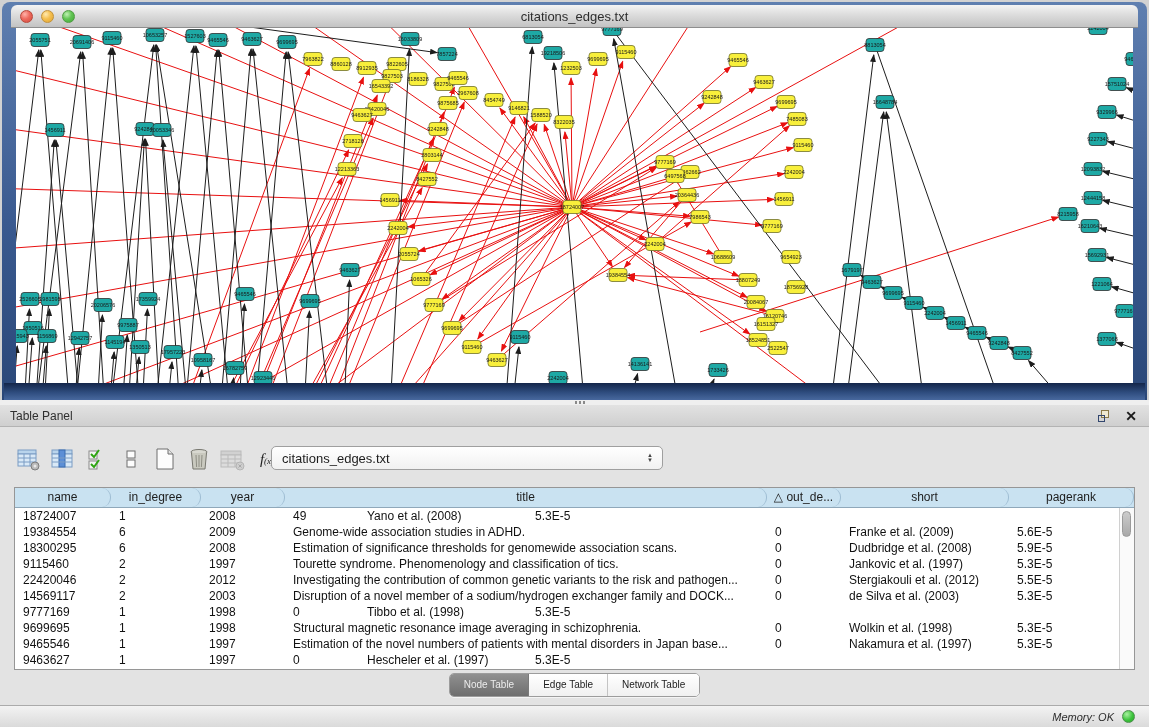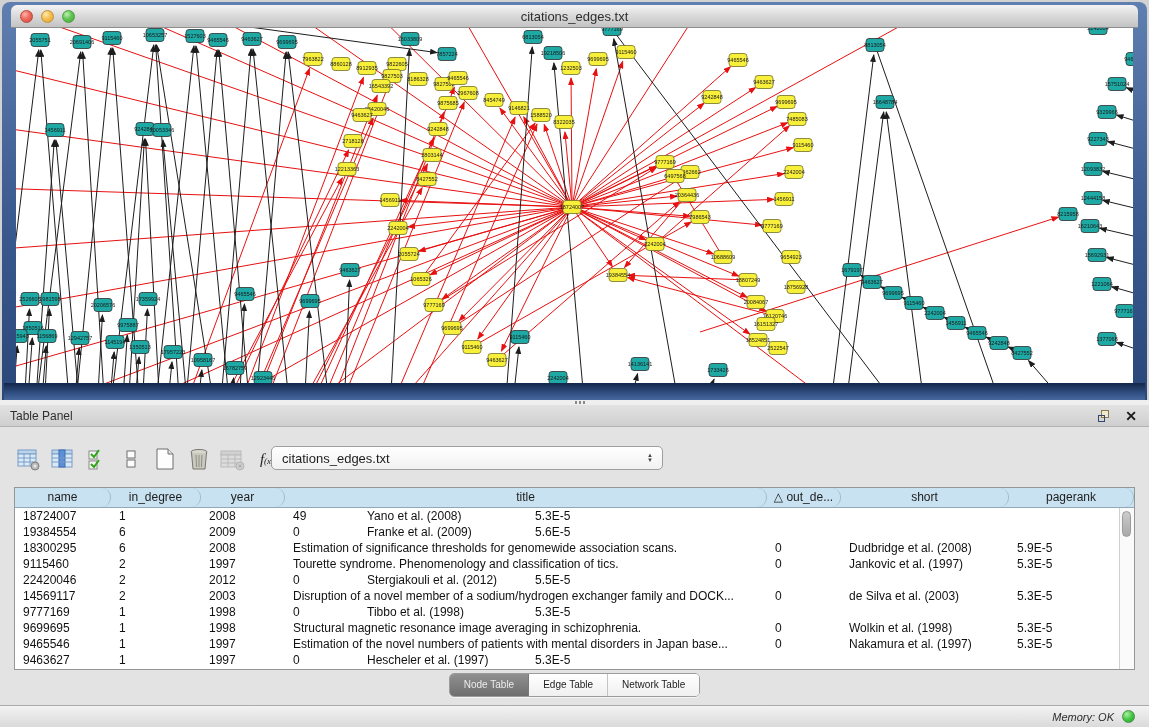--- a/index.html
+++ b/index.html
@@ -623,20 +623,21 @@
           <div class="td c1">1</div>
           <div class="td c2">2008</div>
           <div class="td c4">49</div>
           <div class="td c5">Yano et al. (2008)</div>
           <div class="td c6">5.3E-5</div>
         </div>
         <div class="tr">
           <div class="td c0">19384554</div>
           <div class="td c1">6</div>
           <div class="td c2">2009</div>
+          <div class="td c3">Genome-wide association studies in ADHD.</div>
           <div class="td c4">0</div>
           <div class="td c5">Franke et al. (2009)</div>
           <div class="td c6">5.6E-5</div>
         </div>
         <div class="tr">
           <div class="td c0">18300295</div>
           <div class="td c1">6</div>
           <div class="td c2">2008</div>
           <div class="td c3">Estimation of significance thresholds for genomewide association scans.</div>
           <div class="td c4">0</div>
@@ -649,20 +650,21 @@
           <div class="td c2">1997</div>
           <div class="td c3">Tourette syndrome. Phenomenology and classification of tics.</div>
           <div class="td c4">0</div>
           <div class="td c5">Jankovic et al. (1997)</div>
           <div class="td c6">5.3E-5</div>
         </div>
         <div class="tr">
           <div class="td c0">22420046</div>
           <div class="td c1">2</div>
           <div class="td c2">2012</div>
+          <div class="td c3">Investigating the contribution of common genetic variants to the risk and pathogen...</div>
           <div class="td c4">0</div>
           <div class="td c5">Stergiakouli et al. (2012)</div>
           <div class="td c6">5.5E-5</div>
         </div>
         <div class="tr">
           <div class="td c0">14569117</div>
           <div class="td c1">2</div>
           <div class="td c2">2003</div>
           <div class="td c3">Disruption of a novel member of a sodium/hydrogen exchanger family and DOCK...</div>
           <div class="td c4">0</div>

